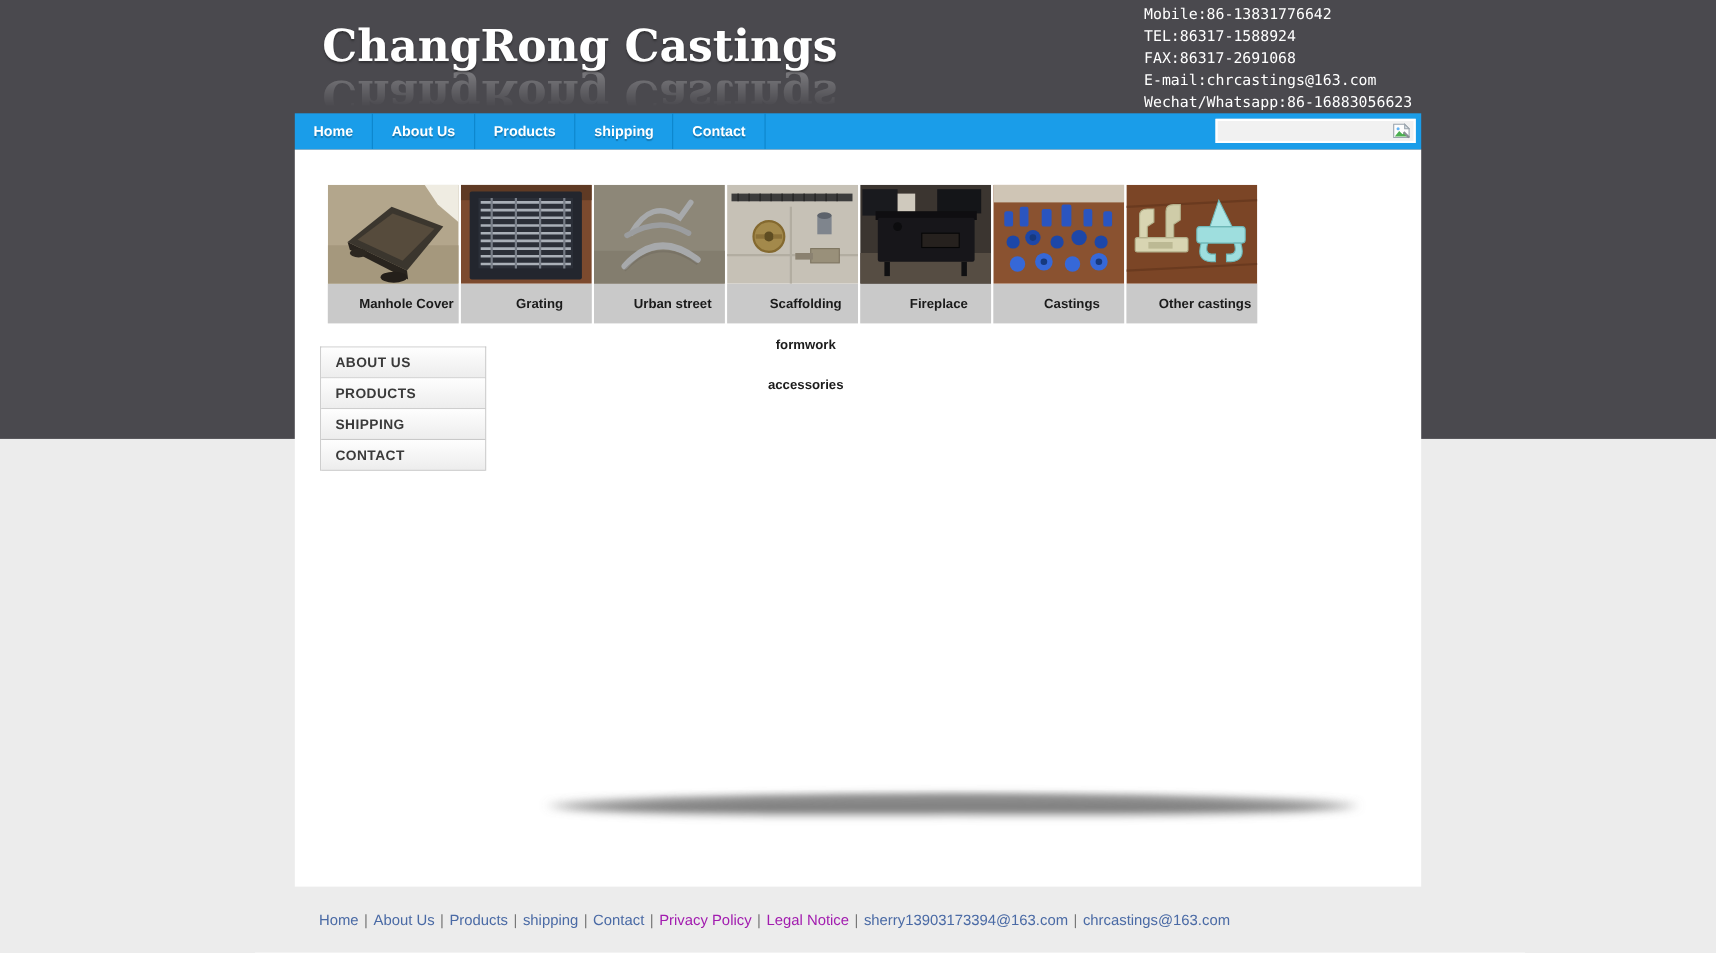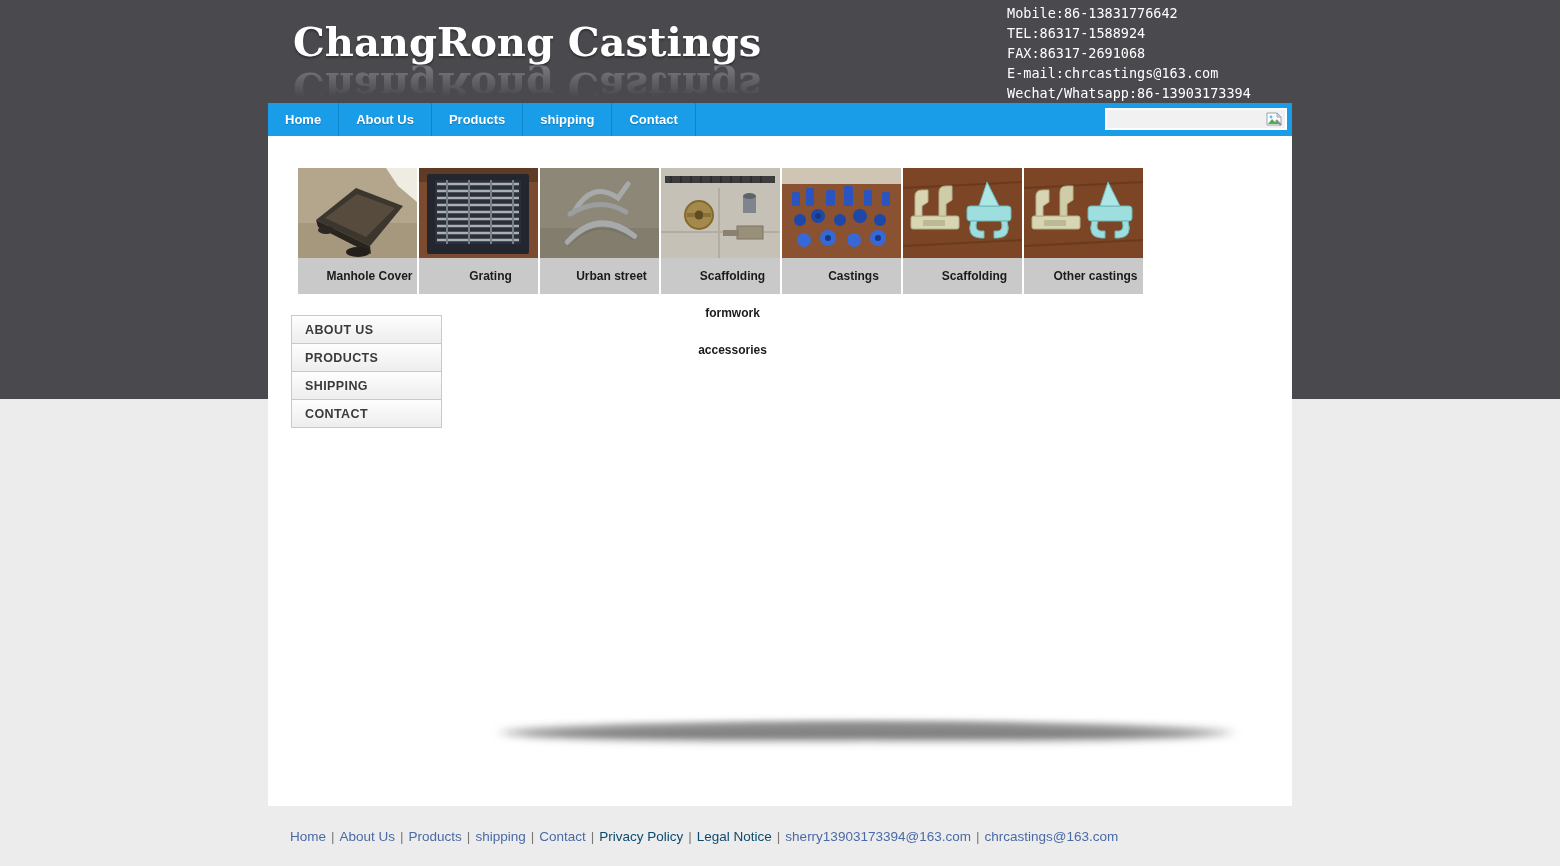--- a/index.html
+++ b/index.html
@@ -24,21 +24,21 @@
     position:absolute; left:293px; top:64px;
     font-family:"DejaVu Serif", serif; font-weight:bold;
     font-size:40px; color:#fff; white-space:nowrap;
     transform:scaleY(-1); opacity:0.28;
     -webkit-mask-image:linear-gradient(to top, rgba(0,0,0,1) 0%, rgba(0,0,0,0) 70%);
             mask-image:linear-gradient(to top, rgba(0,0,0,1) 0%, rgba(0,0,0,0) 70%);
   }
 
   
   .contact-info {
-    position:absolute; left:1007px; top:3px;
+    position:absolute; left:1040px; top:3px;
     font-family:"DejaVu Sans Mono", monospace;
     font-size:13.5px; line-height:20px; color:#fff; white-space:nowrap;
   }
 
   
   .content { position:absolute; left:268px; top:103px; width:1024px; }
 
   
   .nav { position:relative; height:33px; background:#1a9de9; display:flex; }
   .nav a {
@@ -86,36 +86,36 @@
   
   .content-shadow { position:absolute; left:212px; top:574px; width:772px; height:44px; pointer-events:none; }
 
   
   .footer {
     position:absolute; left:290px; top:829px;
     font-size:13.5px; color:#666; white-space:nowrap;
   }
   .footer .sep { color:#777; margin:0 5px; }
   .footer a.flink { color:#4a6aa5; text-decoration:none; cursor:pointer; }
-  .footer span.ftext { color:#0c4a6e; }
+  .footer span.ftext { color:#a21caf; }
 </style>
 </head>
 <body>
 
 <div class="top-band"></div>
 
 <div class="logo-reflection">ChangRong Castings</div>
 <div class="logo">ChangRong Castings</div>
 
 <div class="contact-info">
   <div>Mobile:86-13831776642</div>
   <div>TEL:86317-1588924</div>
   <div>FAX:86317-2691068</div>
   <div>E-mail:chrcastings@163.com</div>
-  <div>Wechat/Whatsapp:86-13903173394</div>
+  <div>Wechat/Whatsapp:86-16883056623</div>
 </div>
 
 <div class="content">
 
   <div class="nav">
     <a>Home</a>
     <a>About Us</a>
     <a>Products</a>
     <a>shipping</a>
     <a>Contact</a>
@@ -222,20 +222,38 @@
           <rect x="82" y="28" width="13" height="17" fill="#7f858d"></rect>
           <ellipse cx="88.5" cy="28" rx="6.5" ry="3" fill="#5d636b"></ellipse>
           <rect x="76" y="58" width="26" height="13" fill="#9a9documentation" style="fill:#99907a" stroke="#7d7460"></rect>
           <rect x="62" y="62" width="16" height="6" fill="#8a8170"></rect>
         </svg>
         <div class="cat-bar">
           <div class="cat-label">Scaffolding formwork accessories</div>
         </div>
       </div>
 
+      <div class="cat">
+        <svg viewBox="0 0 119 90">
+          <rect width="119" height="90" fill="#3b3530"></rect>
+          <rect y="62" width="119" height="28" fill="#564d43"></rect>
+          <rect x="2" y="4" width="32" height="24" fill="#191a1e"></rect>
+          <rect x="34" y="8" width="16" height="18" fill="#cfc9bd"></rect>
+          <rect x="70" y="4" width="40" height="22" fill="#141518"></rect>
+          <rect x="14" y="24" width="92" height="8" fill="#0f0e11"></rect>
+          <rect x="16" y="30" width="88" height="40" fill="#17161a" rx="2"></rect>
+          <rect x="56" y="44" width="34" height="13" fill="#26211e" stroke="#060606"></rect>
+          <circle cx="34" cy="38" r="4" fill="#0c0c0e"></circle>
+          <rect x="22" y="70" width="5" height="13" fill="#101012"></rect>
+          <rect x="92" y="70" width="5" height="13" fill="#101012"></rect>
+        </svg>
+        <div class="cat-bar">
+          <div class="cat-label">Fireplace</div>
+        </div>
+      </div>
 
       <div class="cat">
         <svg viewBox="0 0 119 90">
           <rect width="119" height="90" fill="#8a5230"></rect>
           <rect width="119" height="16" fill="#cfc5b5"></rect>
           <g fill="#2a55c0">
             <rect x="10" y="24" width="8" height="14" rx="2"></rect>
               <rect x="24" y="20" width="8" height="18" rx="2"></rect>
             <rect x="44" y="22" width="9" height="16" rx="2"></rect>
               <rect x="62" y="18" width="9" height="20" rx="2"></rect>
@@ -258,59 +276,39 @@
           <g fill="#16397f">
             <circle cx="46" cy="70" r="3"></circle>
               <circle cx="96" cy="70" r="3"></circle>
               <circle cx="36" cy="48" r="3"></circle>
           </g>
         </svg>
         <div class="cat-bar">
           <div class="cat-label">Castings</div>
         </div>
       </div>
+
 
       <div class="cat">
         <svg viewBox="0 0 119 90">
           <rect width="119" height="90" fill="#7b4526"></rect>
           <g stroke="#6a3a1f" stroke-width="2">
               <line x1="0" y1="20" x2="119" y2="14"></line>
               <line x1="0" y1="78" x2="119" y2="72"></line>
             </g>
           <rect x="8" y="48" width="48" height="13" rx="2" fill="#d8d5b2" stroke="#b3b08b"></rect>
           <path d="M12,48 v-20 q0,-6 7,-6 h6 v12 l-6,4 v10 z" fill="#d8d5b2" stroke="#b3b08b"></path>
           <path d="M36,48 v-24 q0,-6 7,-6 h6 v14 l-6,4 v12 z" fill="#cfcca8" stroke="#b3b08b"></path>
           <rect x="20" y="52" width="22" height="6" fill="#bcb994"></rect>
           <rect x="64" y="38" width="44" height="15" rx="3" fill="#9edede" stroke="#6fb8b8"></rect>
           <path d="M84,14 l12,24 h-20 z" fill="#aee6e6" stroke="#6fb8b8"></path>
           <path d="M68,53 q-5,16 9,17 h4 v-7 h-4 q-6,-1 -3,-10 z" fill="#9edede" stroke="#6fb8b8"></path>
           <path d="M104,53 q5,16 -9,17 h-4 v-7 h4 q6,-1 3,-10 z" fill="#9edede" stroke="#6fb8b8"></path>
         </svg>
         <div class="cat-bar">
-          <div class="cat-label">Scaffolding</div>
-        </div>
-      </div>
-
-      <div class="cat">
-        <svg viewBox="0 0 119 90">
-          <rect width="119" height="90" fill="#7b4526"></rect>
-          <g stroke="#6a3a1f" stroke-width="2">
-              <line x1="0" y1="20" x2="119" y2="14"></line>
-              <line x1="0" y1="78" x2="119" y2="72"></line>
-            </g>
-          <rect x="8" y="48" width="48" height="13" rx="2" fill="#d8d5b2" stroke="#b3b08b"></rect>
-          <path d="M12,48 v-20 q0,-6 7,-6 h6 v12 l-6,4 v10 z" fill="#d8d5b2" stroke="#b3b08b"></path>
-          <path d="M36,48 v-24 q0,-6 7,-6 h6 v14 l-6,4 v12 z" fill="#cfcca8" stroke="#b3b08b"></path>
-          <rect x="20" y="52" width="22" height="6" fill="#bcb994"></rect>
-          <rect x="64" y="38" width="44" height="15" rx="3" fill="#9edede" stroke="#6fb8b8"></rect>
-          <path d="M84,14 l12,24 h-20 z" fill="#aee6e6" stroke="#6fb8b8"></path>
-          <path d="M68,53 q-5,16 9,17 h4 v-7 h-4 q-6,-1 -3,-10 z" fill="#9edede" stroke="#6fb8b8"></path>
-          <path d="M104,53 q5,16 -9,17 h-4 v-7 h4 q6,-1 3,-10 z" fill="#9edede" stroke="#6fb8b8"></path>
-        </svg>
-        <div class="cat-bar">
           <div class="cat-label">Other castings</div>
         </div>
       </div>
 
     </div>
 
     <ul class="side-menu">
       <li>ABOUT US</li>
       <li>PRODUCTS</li>
       <li>SHIPPING</li>

